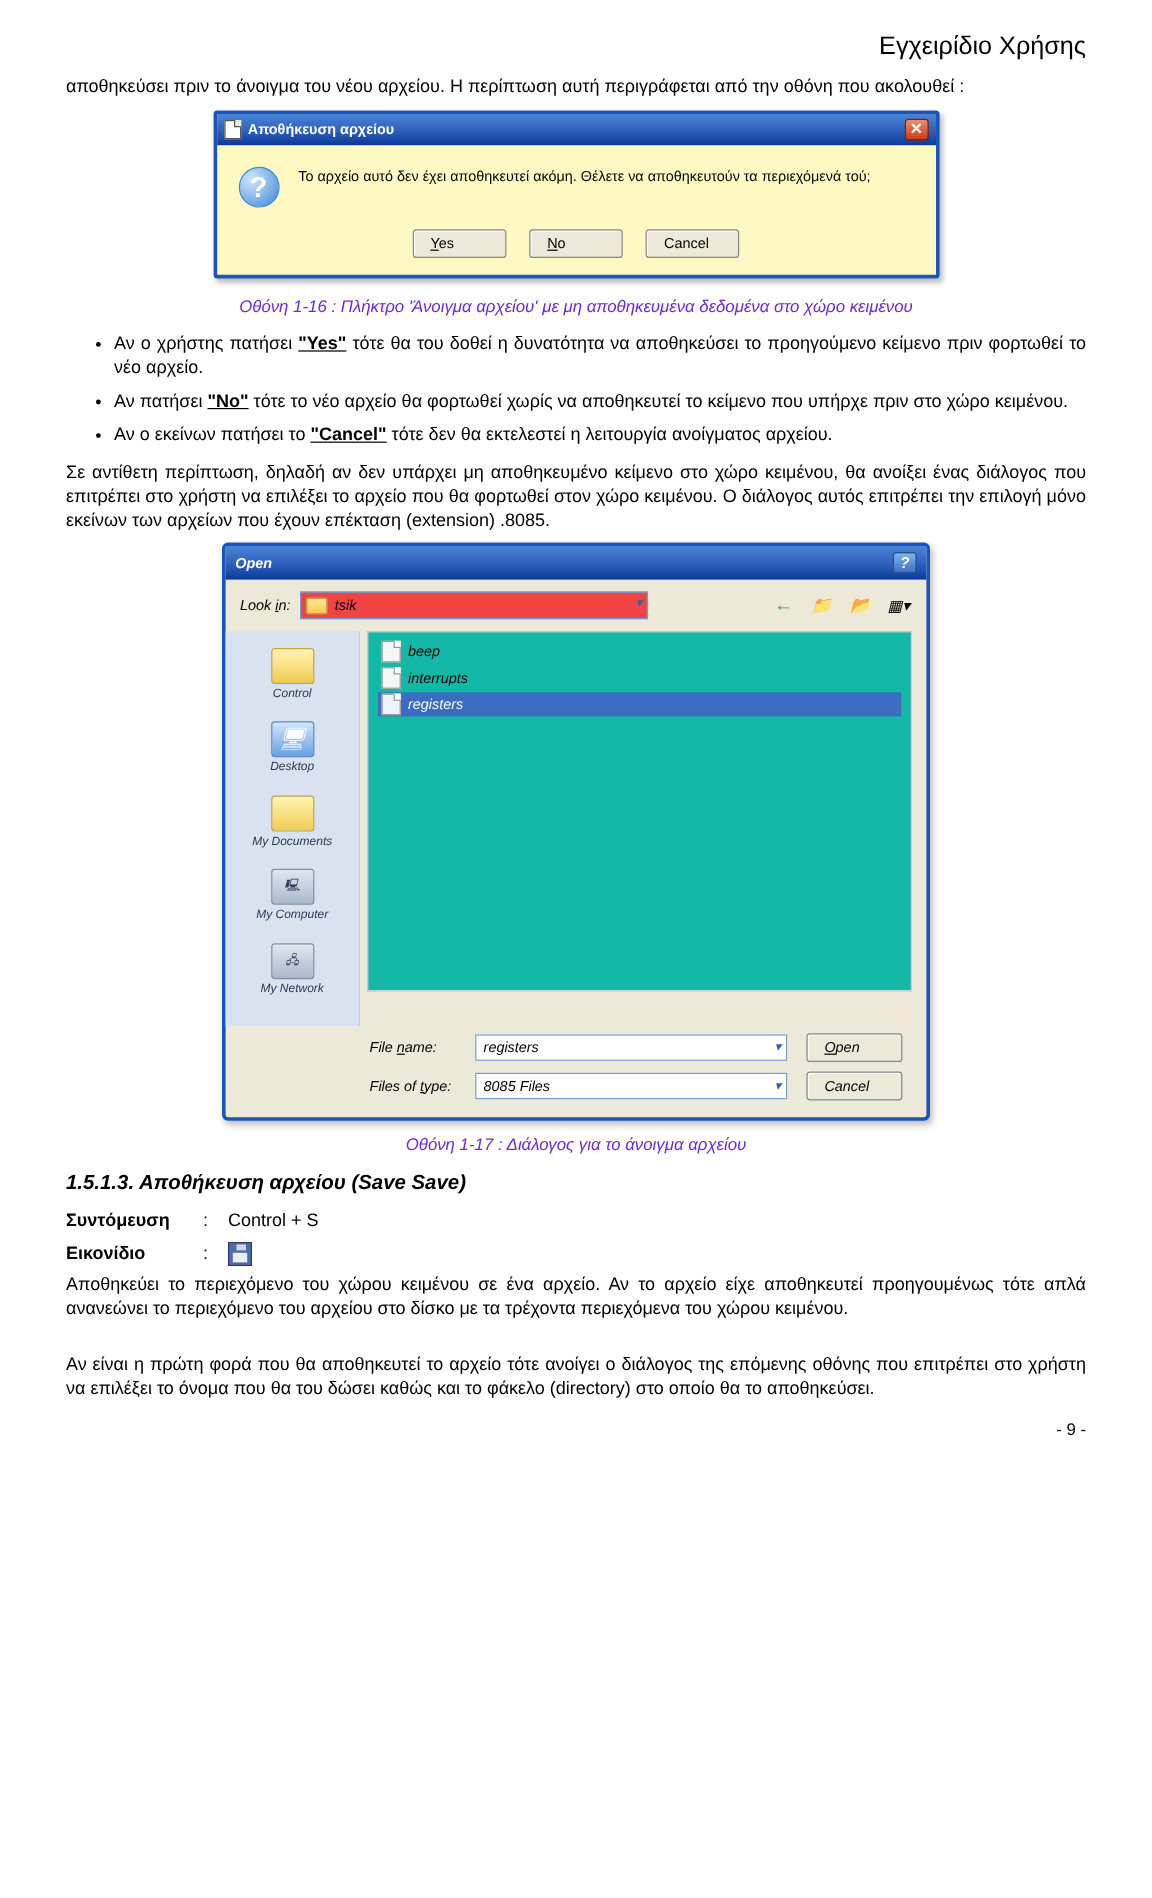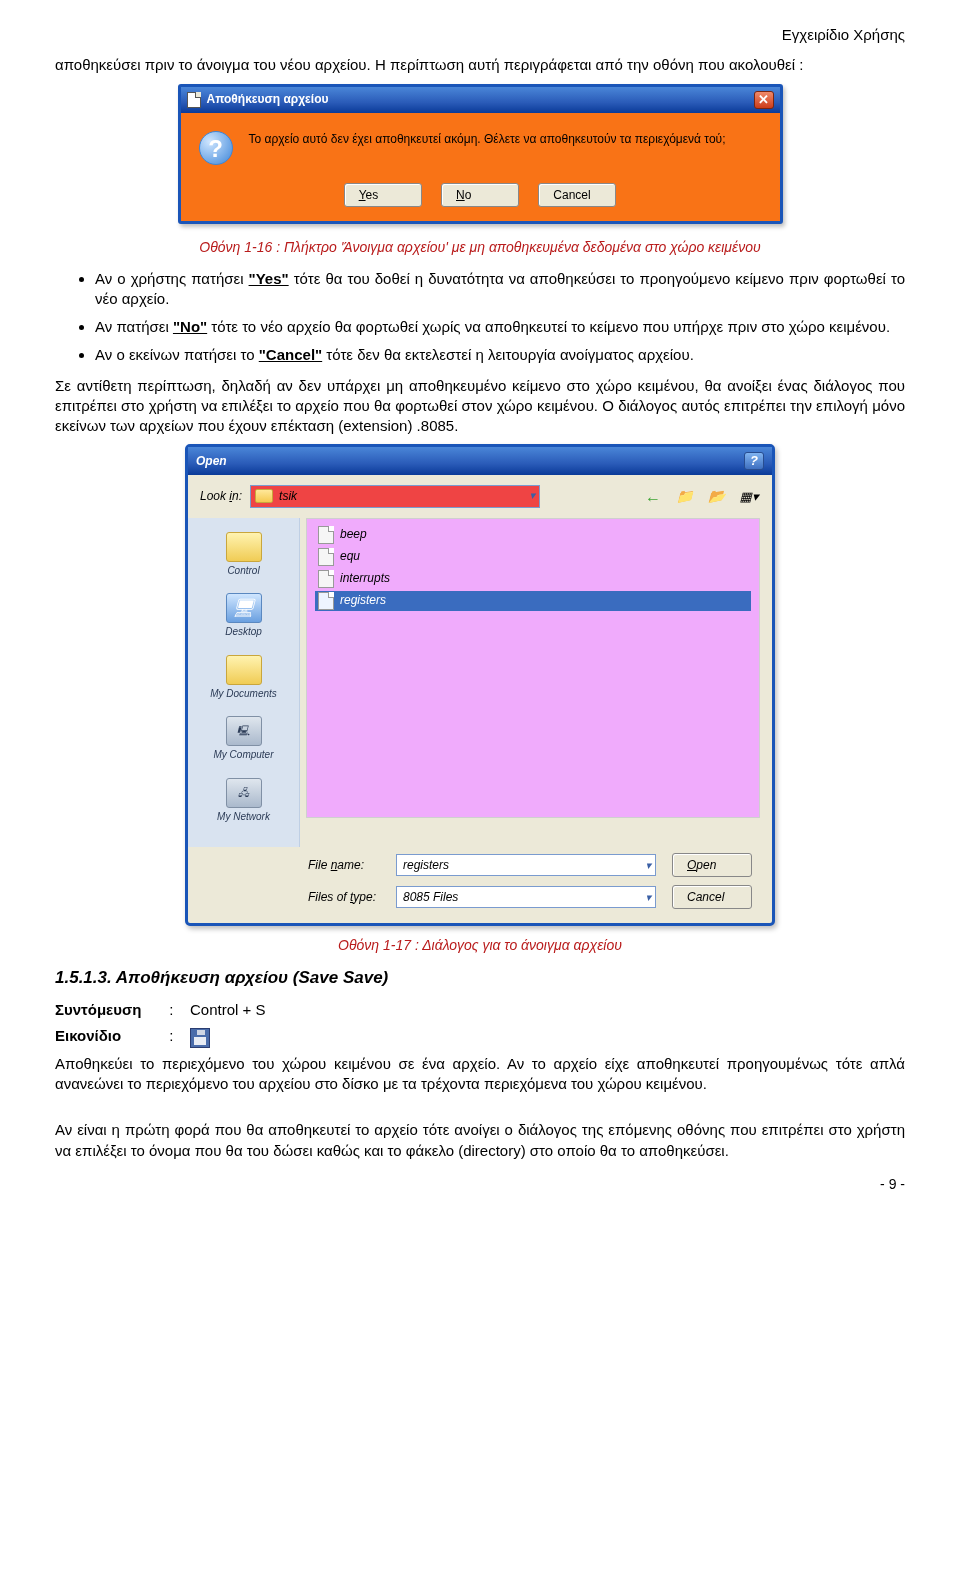--- a/index.html
+++ b/index.html
@@ -8,43 +8,43 @@
     font-size: 15px;
     color: #000;
     background: #fff;
     width: 960px;
     margin: 0 auto;
     padding: 25px 55px 25px 55px;
     line-height: 1.35;
   }
   .header-right {
     text-align: right;
-    font-size: 15px;
+    font-size: 21px;
     margin-bottom: 10px;
   }
   p.body-text { margin-bottom: 6px; text-align: justify; }
   .caption {
     text-align: center;
-    color: #b91c1c;
+    color: #6d28d9;
     font-style: italic;
     margin: 10px 0 12px 0;
     font-size: 14px;
   }
   ul.bullets { margin: 4px 0 10px 40px; }
   ul.bullets li { margin-bottom: 8px; text-align: justify; }
   .underline { text-decoration: underline; }
   strong { font-weight: bold; }
 
   
   .dlg-frame {
     width: 605px;
     margin: 8px auto 14px auto;
     border: 3px solid #1a55b8;
     border-radius: 3px;
-    background: #f97316;
+    background: #fef9c3;
     box-shadow: 2px 3px 4px rgba(0,0,0,0.25);
     font-size: 12px;
   }
   .dlg-titlebar {
     background: linear-gradient(to bottom, #4a86d8, #2a5bb8 60%, #0a3a98);
     color: #fff;
     padding: 4px 6px;
     display: flex;
     align-items: center;
     justify-content: space-between;
@@ -130,21 +130,21 @@
     width:36px; height:30px; margin:0 auto 2px auto; border-radius:3px;
     display:flex; align-items:center; justify-content:center;
   }
   .pi-recent{background:linear-gradient(#fff3b0,#f0cc55);border:1px solid #c9a63c;}
   .pi-desk{background:linear-gradient(#cfe6ff,#6aa0e0);border:1px solid #5a88c0;color:#fff;font-size:18px;}
   .pi-docs{background:linear-gradient(#fff3b0,#f0cc55);border:1px solid #c9a63c;}
   .pi-comp{background:linear-gradient(#dfe6ee,#aab9cc);border:1px solid #8090a5;}
   .pi-net{background:linear-gradient(#dfe6ee,#aab9cc);border:1px solid #8090a5;}
 
   .file-area {
-    flex:1; background:#f0abfc; border:1px solid #cfcfcf;
+    flex:1; background:#14b8a6; border:1px solid #cfcfcf;
     margin: 0 12px 0 6px; height:300px; padding:6px 8px;
   }
   .file-item { display:flex; align-items:center; gap:6px; margin-bottom:2px; padding:1px 3px; }
   .file-item.selected { background:#3a6cbf; color:#fff; }
   .file-ico{width:16px;height:18px;background:#f6f6f6;border:1px solid #999;position:relative;}
   .file-ico::after{content:"";position:absolute;right:-1px;top:-1px;width:5px;height:5px;background:#fff;border-left:1px solid #999;border-bottom:1px solid #999;}
   .file-item.selected .file-ico{background:#eef4ff;}
 
   .open-bottom {
     display:grid;
@@ -251,24 +251,20 @@
       </div>
       <div class="place">
         <div class="place-ico pi-net">🖧</div>
         <div>My Network</div>
       </div>
     </div>
     <div class="file-area">
       <div class="file-item">
           <span class="file-ico"></span>
           <span>beep</span>
-        </div>
-      <div class="file-item">
-          <span class="file-ico"></span>
-          <span>equ</span>
         </div>
       <div class="file-item">
           <span class="file-ico"></span>
           <span>interrupts</span>
         </div>
       <div class="file-item selected">
           <span class="file-ico"></span>
           <span>registers</span>
         </div>
     </div>

